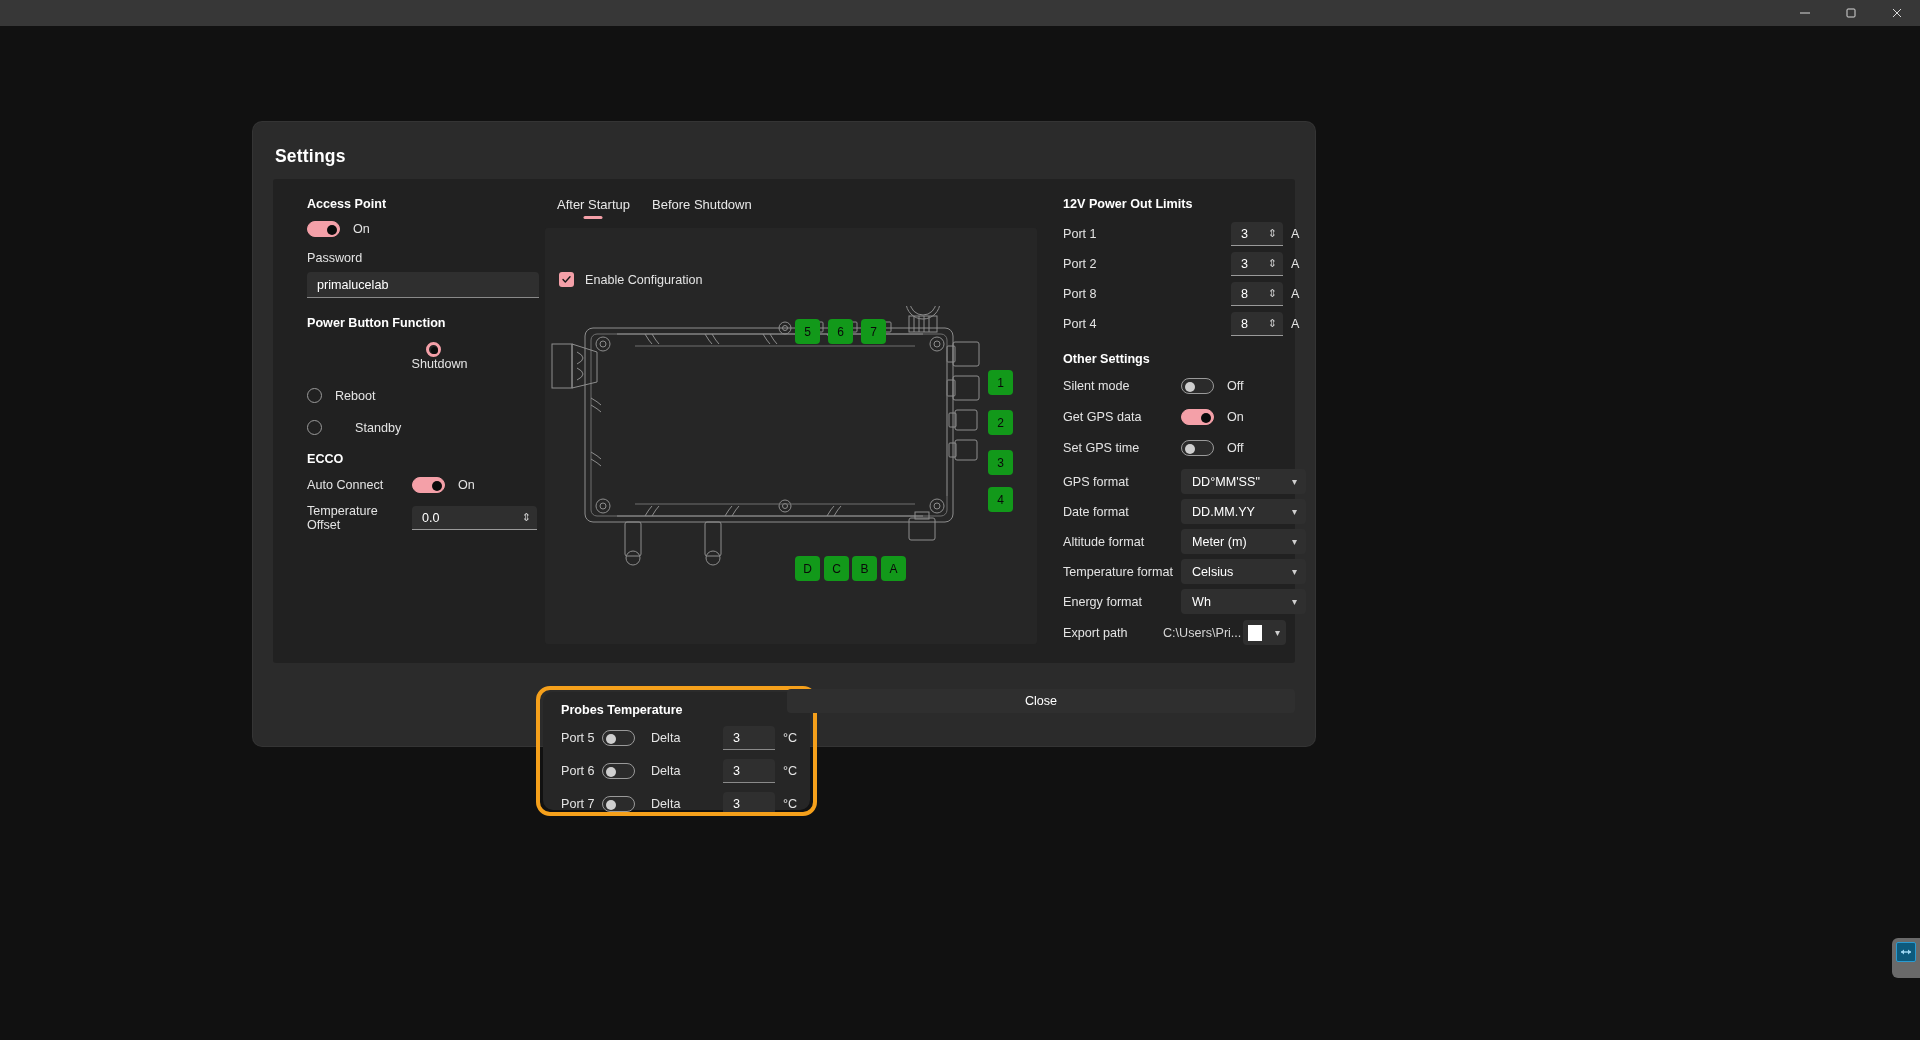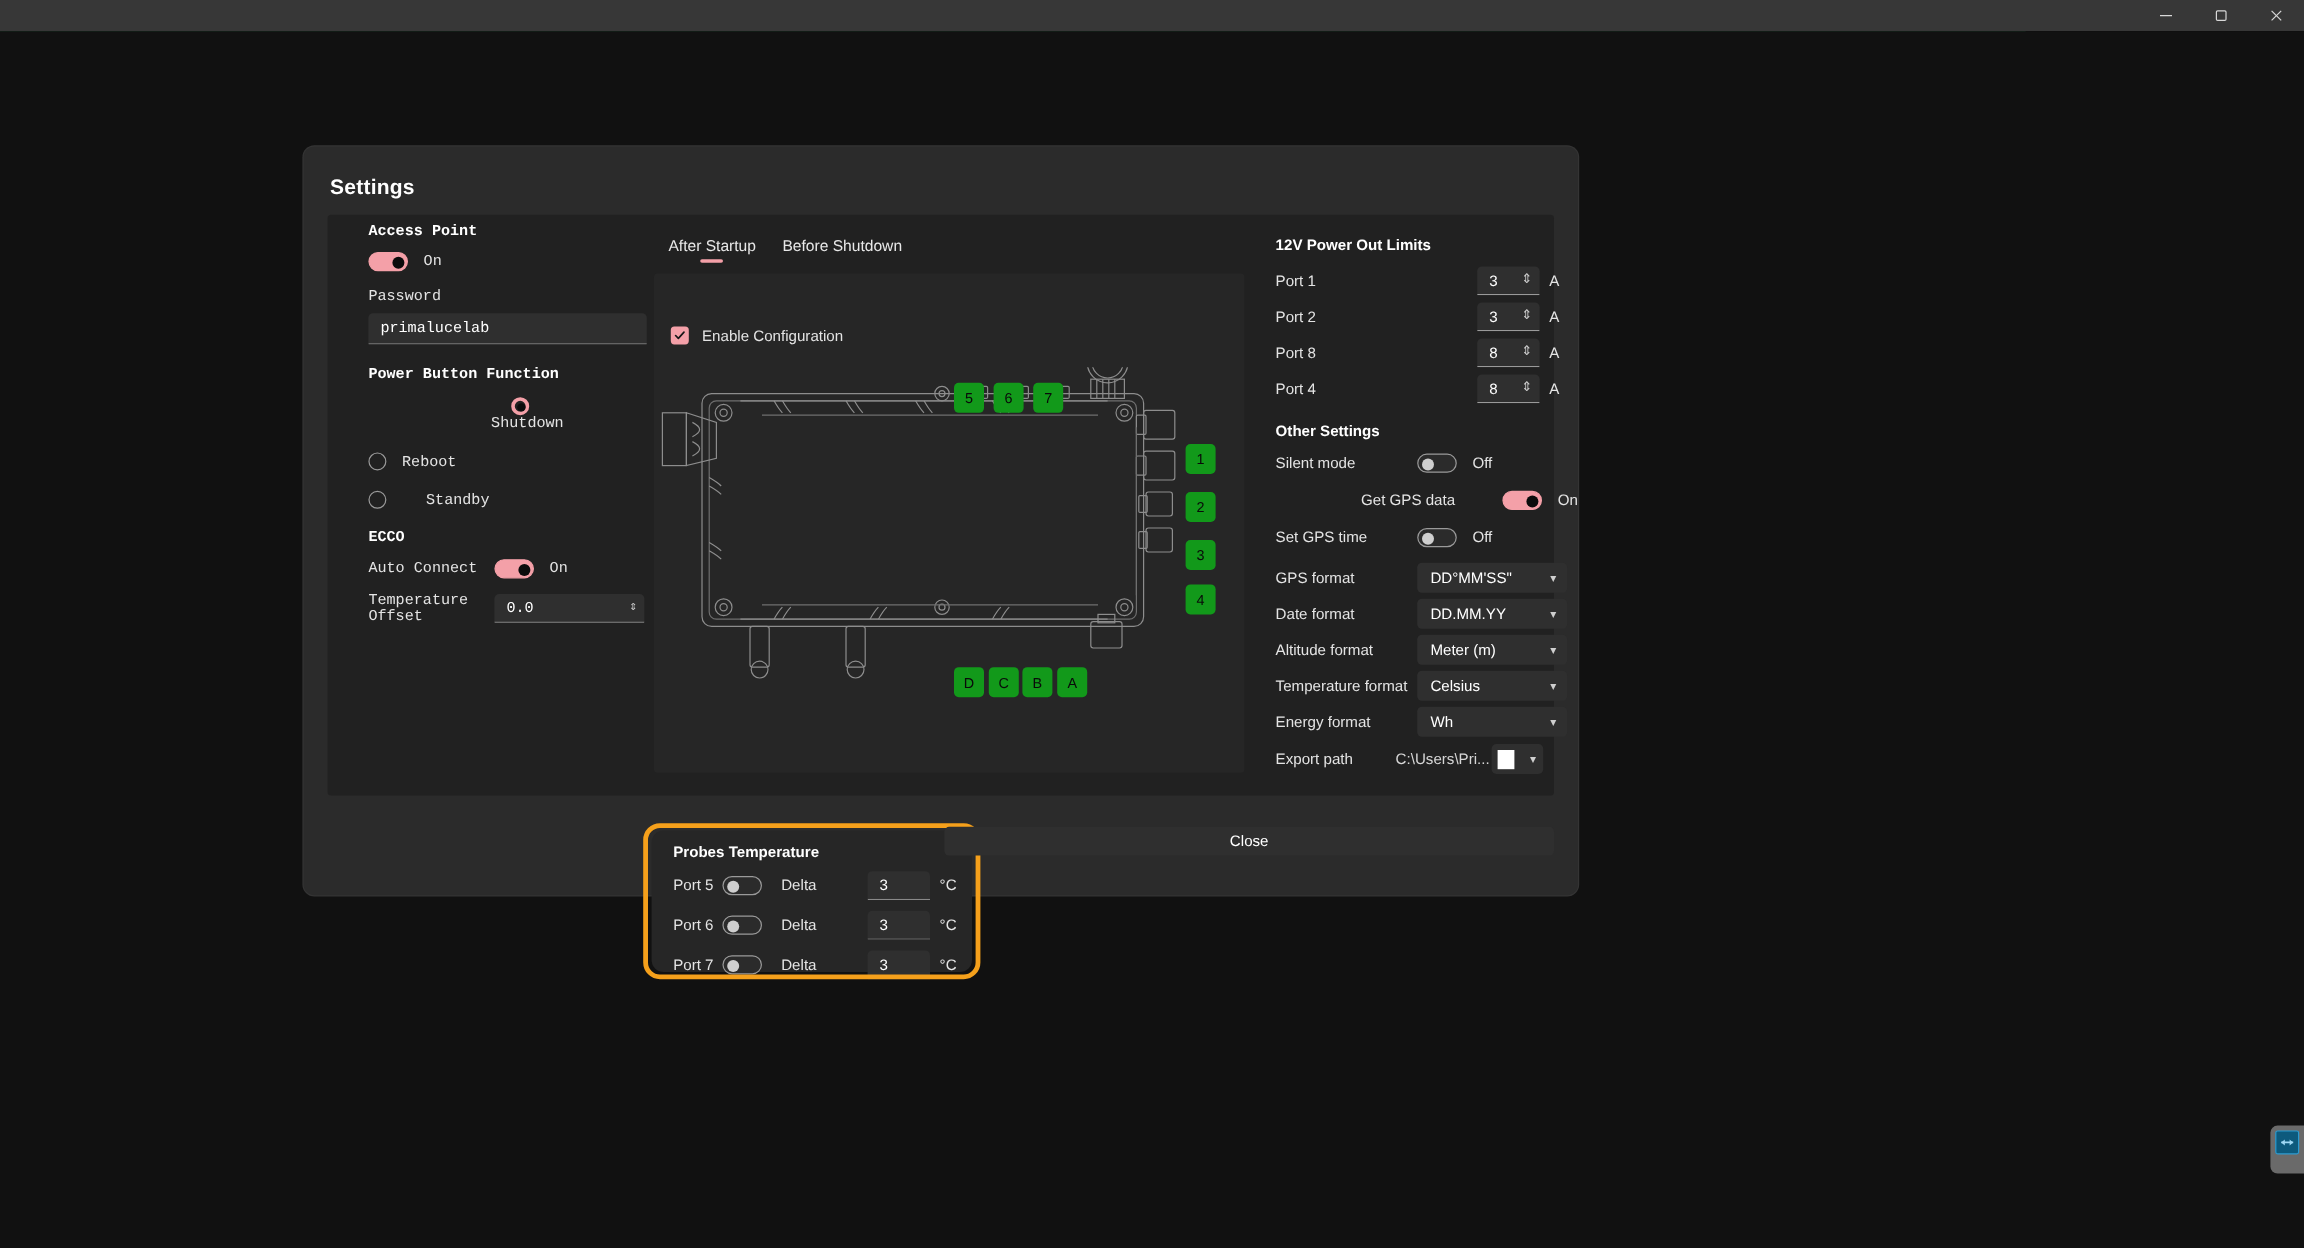--- a/index.html
+++ b/index.html
@@ -2,21 +2,21 @@
 <html><head>
 <meta charset="utf-8">
 <style>
   * { box-sizing: border-box; margin: 0; padding: 0; }
   html, body {
     width: 1920px; height: 1040px;
     background: #000000;
     font-family: "Liberation Sans", sans-serif;
     overflow: hidden;
   }
-  #root { position: relative; width: 1688px; height: 1040px; background:#14532d; }
+  #root { position: relative; width: 1688px; height: 1040px; background:#0ea5e9; }
 
   
   .titlebar {
     position:absolute; top:0; left:0; width:1920px; height:26px;
     background:#373737; display:flex; justify-content:flex-end; align-items:center;
   }
   .winbtn {
     width:46px; height:26px; display:flex; align-items:center; justify-content:center;
     color:#d8d8d8; font-size:13px; line-height:1;
   }
@@ -90,21 +90,21 @@
   .unit { font-size:12.6px; color:#e4e4e4; }
 
   .dropdown {
     background:#2f2f2f; border-radius:4px; color:#ffffff; font-size:12.6px;
     display:flex; align-items:center; justify-content:space-between; padding:0 9px 0 11px;
     height:25px;
   }
   .dropdown .chev { color:#cfcfcf; font-size:10px; }
 
   
-  .colL { position:absolute; left:34px; top:7px; width:252px;font-family:Liberation Mono, monospace; }
+  .colL { position:absolute; left:34px; top:18px; width:252px; }
   .row { display:flex; align-items:center; }
 
   
   .highlight {
     position:absolute; left:263px; top:507px; width:281px; height:130px;
     border:4px solid #f5a01b; border-radius:14px; pointer-events:none;
   }
   .probes {
     position:absolute; left:270px; top:513px; width:267px; height:118px;
     background:#262626; border-radius:10px;
@@ -389,21 +389,21 @@
         <div class="sect-title" style="margin-top:16px;">Other Settings</div>
 
         <div class="row" style="margin-top:12px;">
           <span class="lbl" style="width:118px;">Silent mode</span>
           <div class="toggle">
               <div class="knob"></div>
             </div>
           <span class="lbl" style="margin-left:13px;">Off</span>
         </div>
 
-        <div class="row" style="margin-top:15px;justify-content:flex-end;">
+        <div class="row" style="margin-top:15px;">
           <span class="lbl" style="width:118px;">Get GPS data</span>
           <div class="toggle on">
               <div class="knob"></div>
             </div>
           <span class="lbl" style="margin-left:13px;">On</span>
         </div>
 
         <div class="row" style="margin-top:15px;">
           <span class="lbl" style="width:118px;">Set GPS time</span>
           <div class="toggle">

